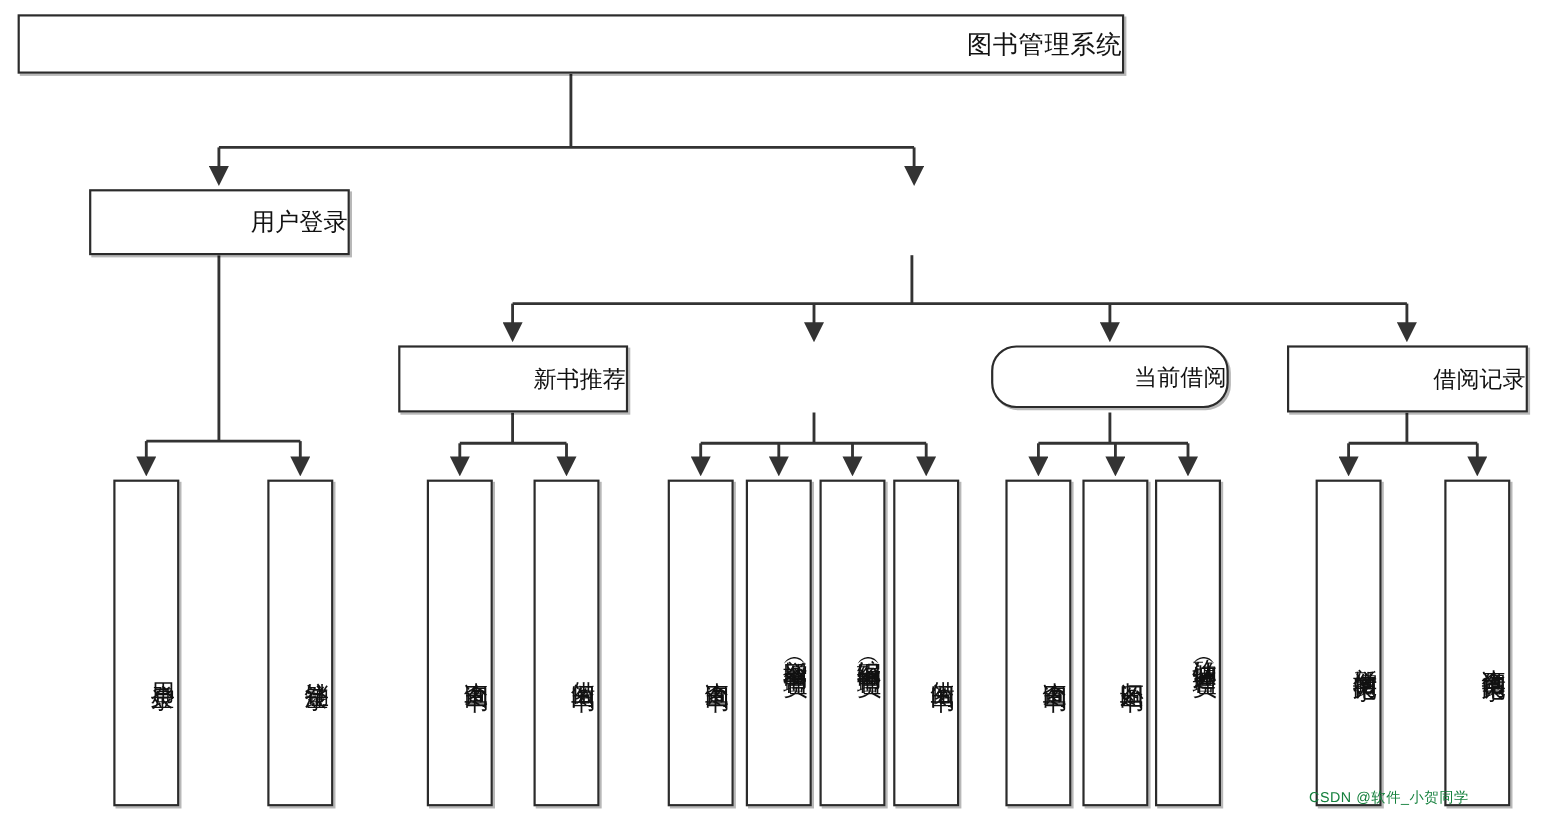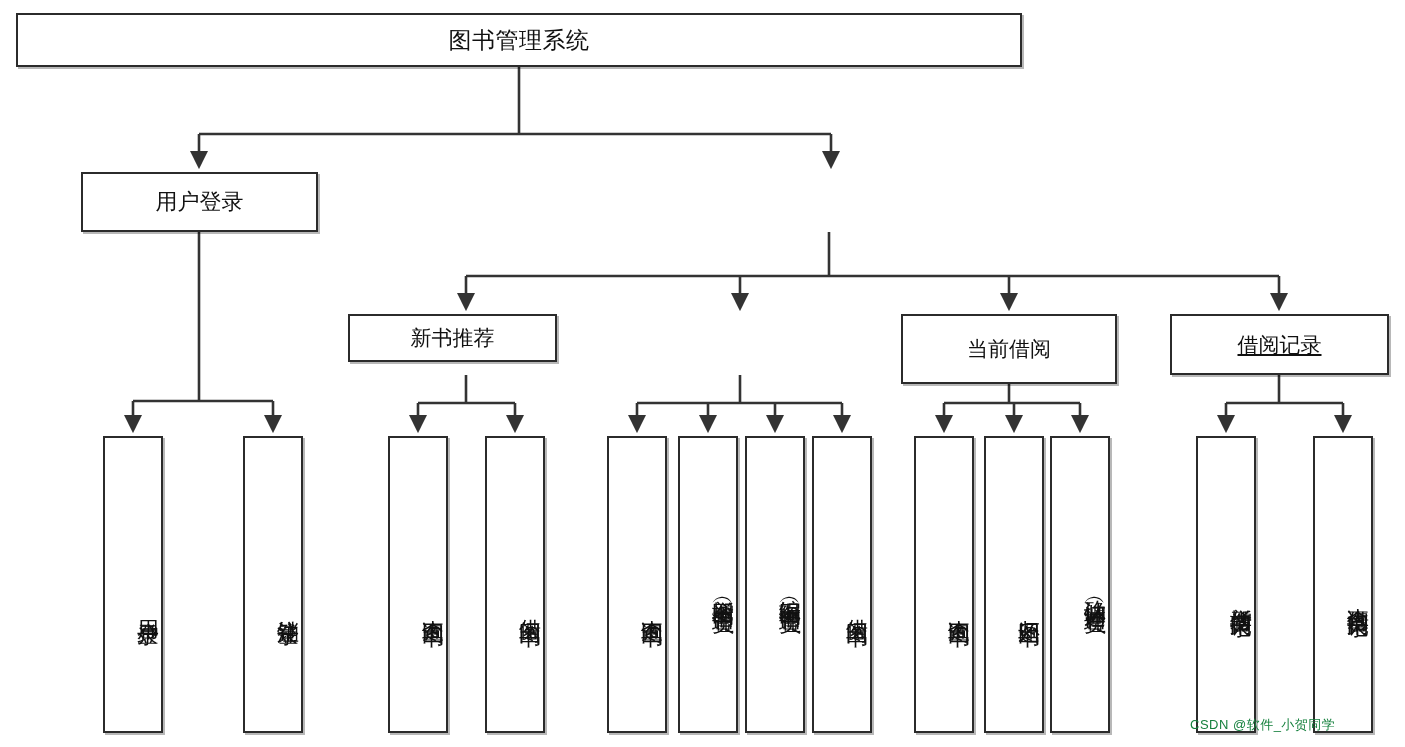--- a/index.html
+++ b/index.html
@@ -25,21 +25,21 @@
     height: 747px;
     pointer-events: none;
   }
   .node {
     position: absolute;
     box-sizing: border-box;
     border: 2px solid #2b2b2b;
     background: #ffffff;
     display: flex;
     align-items: center;
-    justify-content: center;
+    justify-content: flex-end;
     color: #111111;
     box-shadow: 2px 2px 0 rgba(0,0,0,0.28);
   }
   .node.root {
     font-size: 23px;
     letter-spacing: 0.5px;
   }
   .node.lvl2 {
     font-size: 22px;
   }
@@ -125,27 +125,27 @@
   </svg>
 
   <div class="node root" style="left:16px; top:13px; width:1006px; height:54px;">
     <span>图书管理系统</span>
   </div>
 
   <div class="node lvl2" style="left:81px; top:172px; width:237px; height:60px;">
     <span>用户登录</span>
   </div>
 
-  <div class="node lvl3" style="left:348px; top:314px; width:209px; height:48px;font-family:Liberation Serif, serif;">
+  <div class="node lvl3" style="left:362px; top:314px; width:209px; height:61px;font-family:Liberation Serif, serif;">
     <span>新书推荐</span>
   </div>
-  <div class="node lvl3" style="left:901px; top:314px; width:216px; height:70px;">
+  <div class="node lvl3" style="left:901px; top:314px; width:216px; height:57px;border-radius:23px;">
     <span>当前借阅</span>
   </div>
-  <div class="node lvl3" style="left:1170px; top:314px; width:219px; height:61px;text-decoration:underline;">
+  <div class="node lvl3" style="left:1170px; top:314px; width:219px; height:61px;">
     <span>借阅记录</span>
   </div>
 
   <div class="node leaf" style="left:103px; top:436px; width:60px; height:297px;">
     <span class="vtext">用户登录</span>
   </div>
   <div class="node leaf" style="left:243px; top:436px; width:60px; height:297px;">
     <span class="vtext">注销登录</span>
   </div>
   <div class="node leaf" style="left:388px; top:436px; width:60px; height:297px;">

